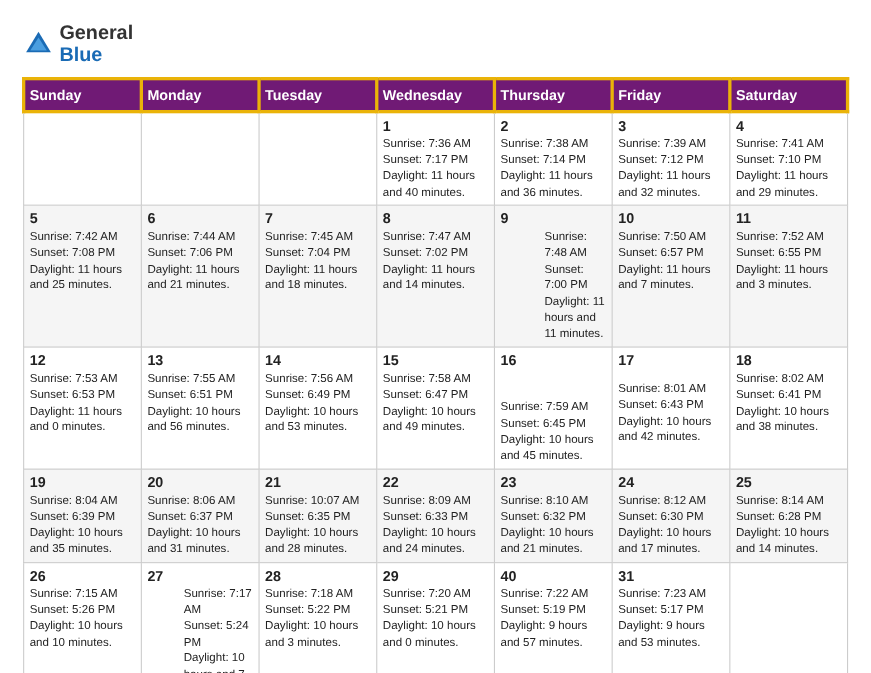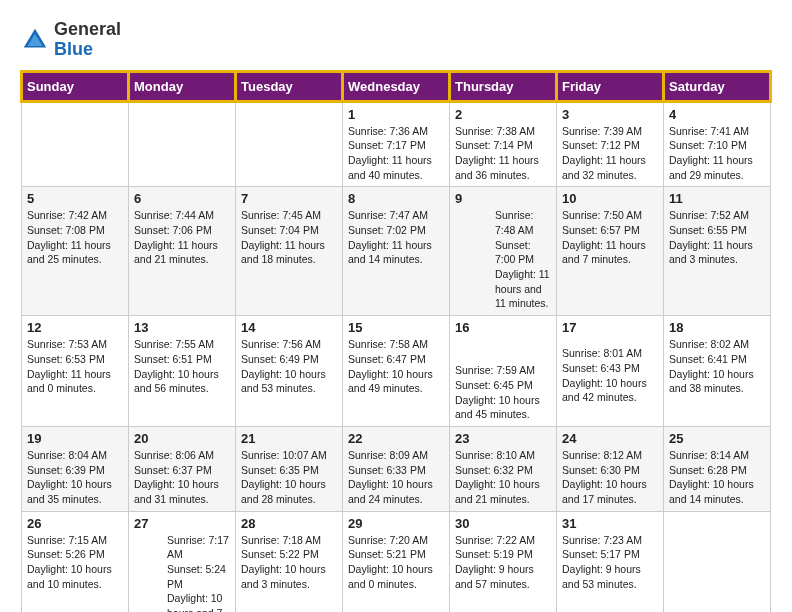--- a/index.html
+++ b/index.html
@@ -300,21 +300,21 @@
 Sunset: 5:22 PM
 Daylight: 10 hours and 3 minutes.</div>
         </td>
         <td>
           <div class="day-number">29</div>
           <div class="day-info" style="white-space: pre-line;">Sunrise: 7:20 AM
 Sunset: 5:21 PM
 Daylight: 10 hours and 0 minutes.</div>
         </td>
         <td>
-          <div class="day-number">30</div>
+          <div class="day-number">40</div>
           <div class="day-info" style="white-space: pre-line;">Sunrise: 7:22 AM
 Sunset: 5:19 PM
 Daylight: 9 hours and 57 minutes.</div>
         </td>
         <td>
           <div class="day-number">31</div>
           <div class="day-info" style="white-space: pre-line;">Sunrise: 7:23 AM
 Sunset: 5:17 PM
 Daylight: 9 hours and 53 minutes.</div>
         </td>

